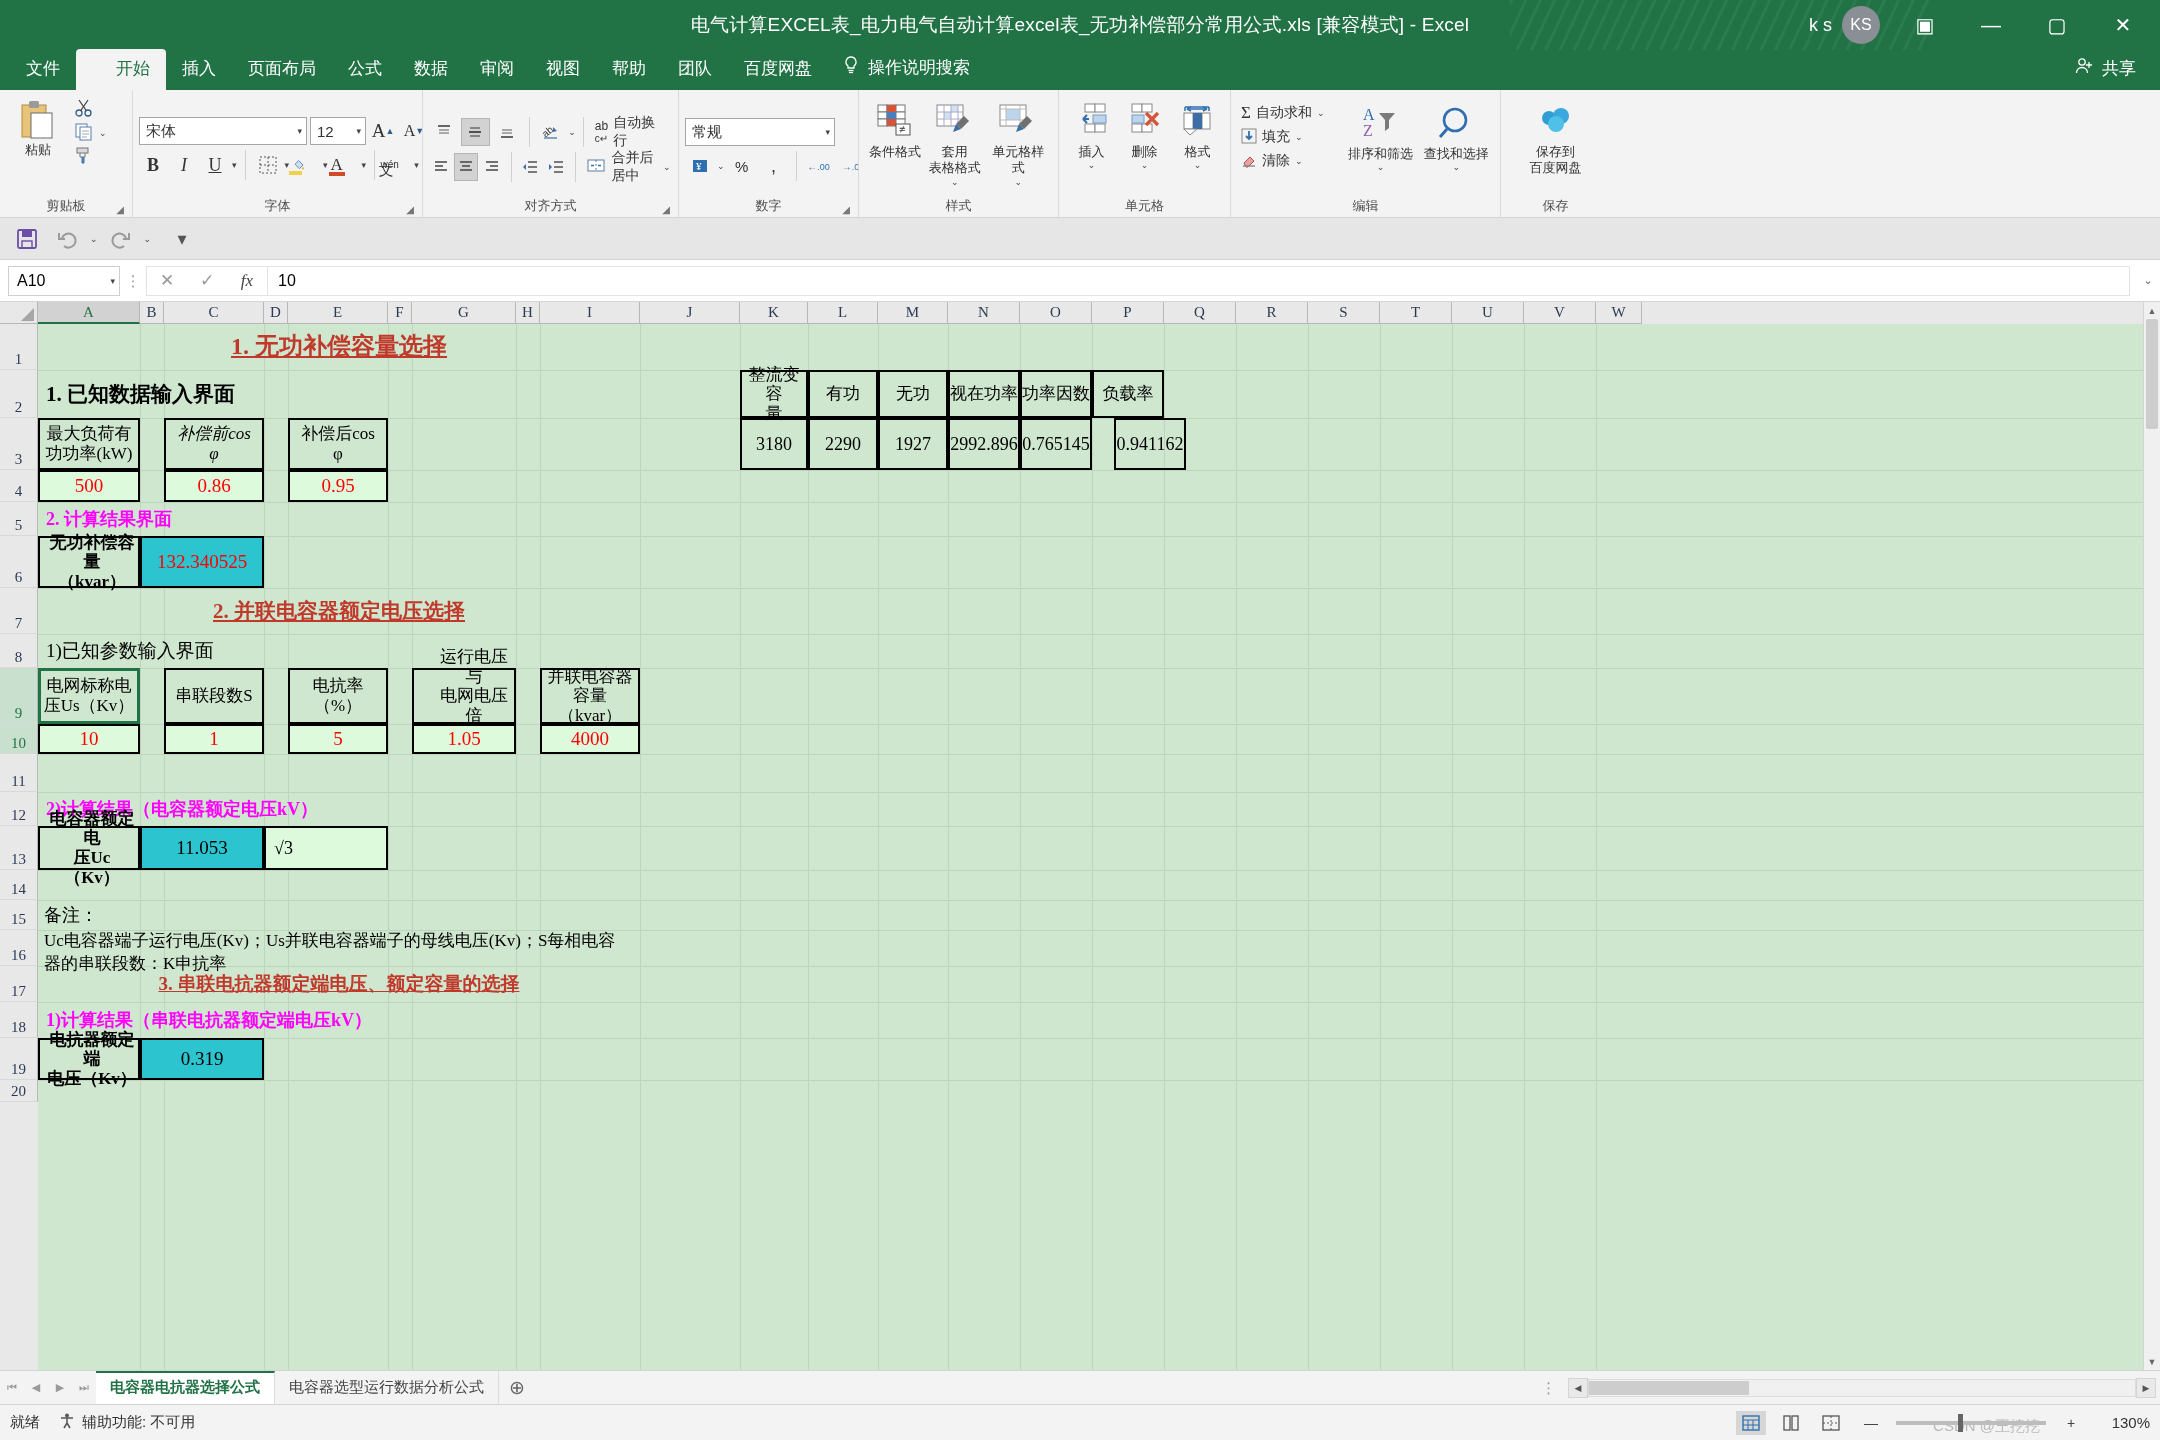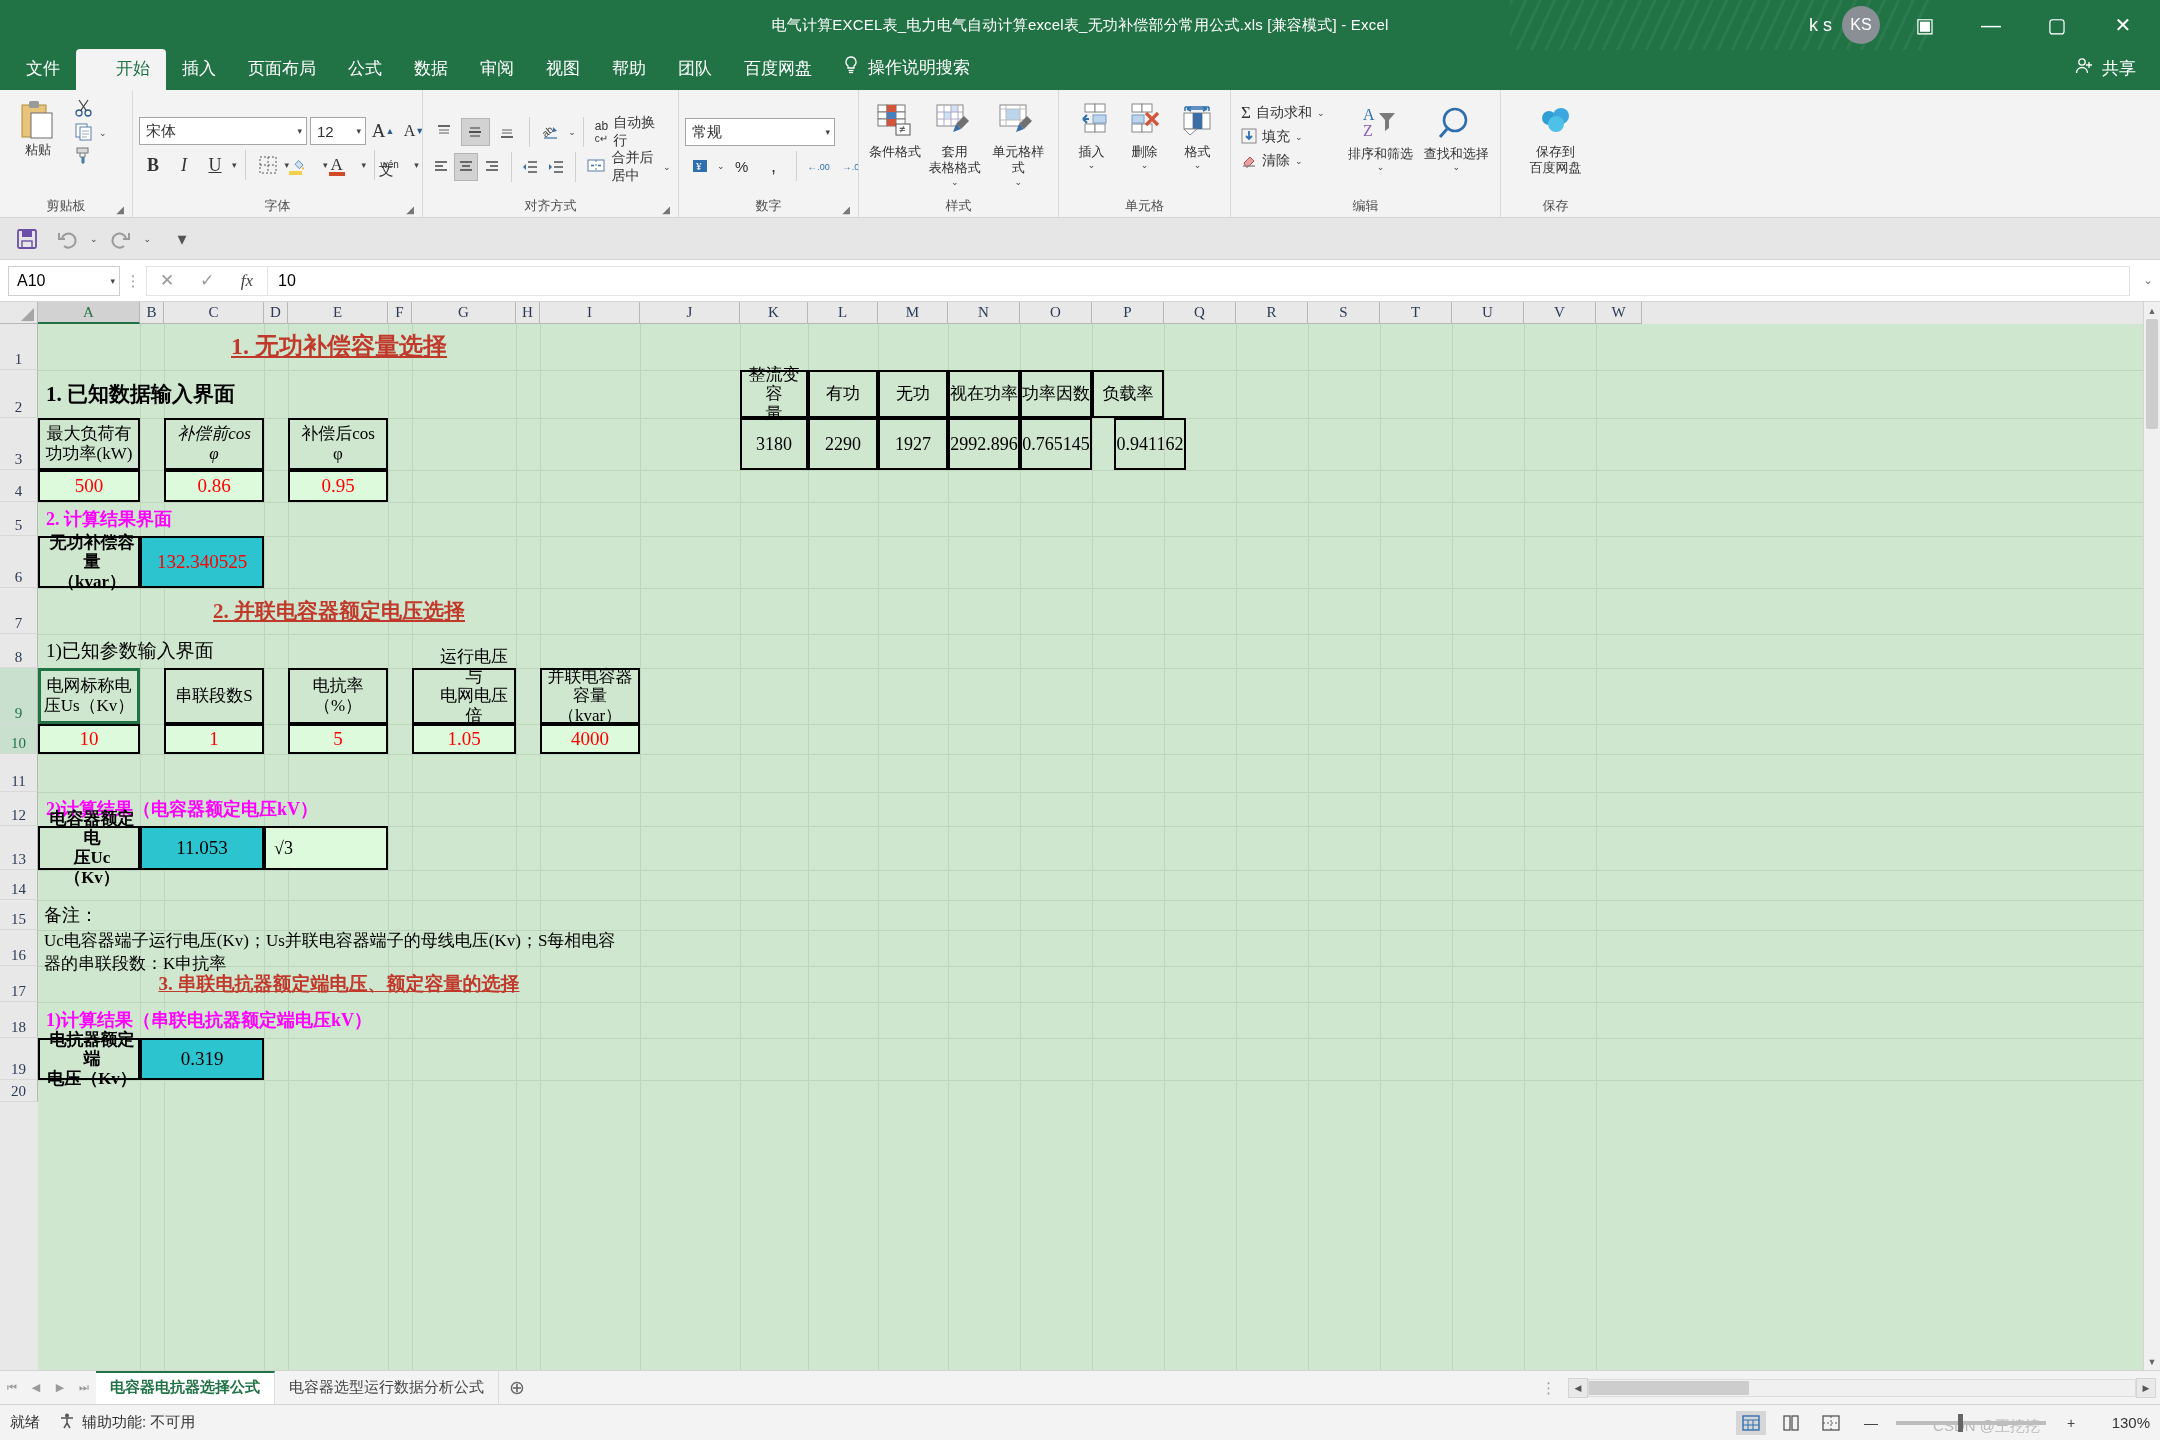--- a/index.html
+++ b/index.html
@@ -12,21 +12,21 @@
 
   
   .titlebar {
     height: 50px; background: #217346; position: relative;
     display: flex; align-items: center; flex: 0 0 50px;
   }
   .titlebar-deco { position:absolute; right:230px; top:0; width:420px; height:50px;
     background: repeating-linear-gradient(115deg, rgba(255,255,255,.05) 0 3px, transparent 3px 13px); }
   .title-text {
     position: absolute; left: 0; right: 0; text-align: center;
-    color: #fff; font-size: 15px; letter-spacing: .2px;
+    color: #fff; font-size: 19px; letter-spacing: .2px;
   }
   .tb-right { margin-left: auto; display: flex; align-items: center; gap: 0; padding-right: 4px; z-index:3; }
   .tb-user { color: #fff; font-size: 18px; padding: 0 10px; }
   .tb-avatar {
     width: 38px; height: 38px; border-radius: 50%; background: #8a8f96; color: #fff;
     display: flex; align-items: center; justify-content: center; font-size: 16px; margin-right: 12px;
   }
   .tb-btn { width: 66px; height: 50px; display: flex; align-items: center; justify-content: center;
     color: #fff; font-size: 20px; }
 

